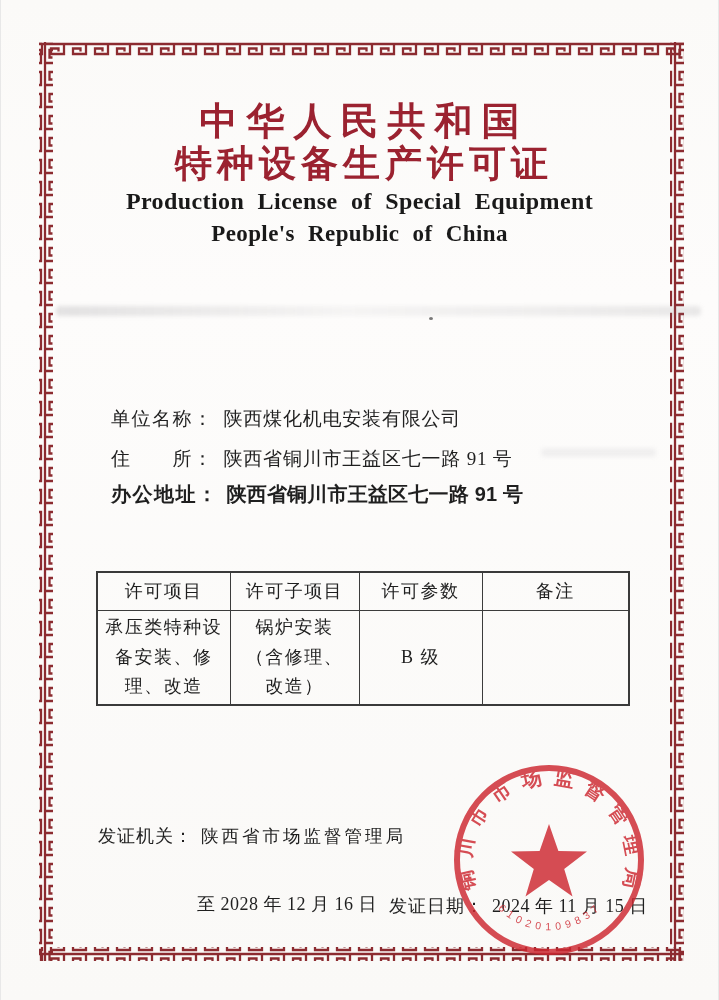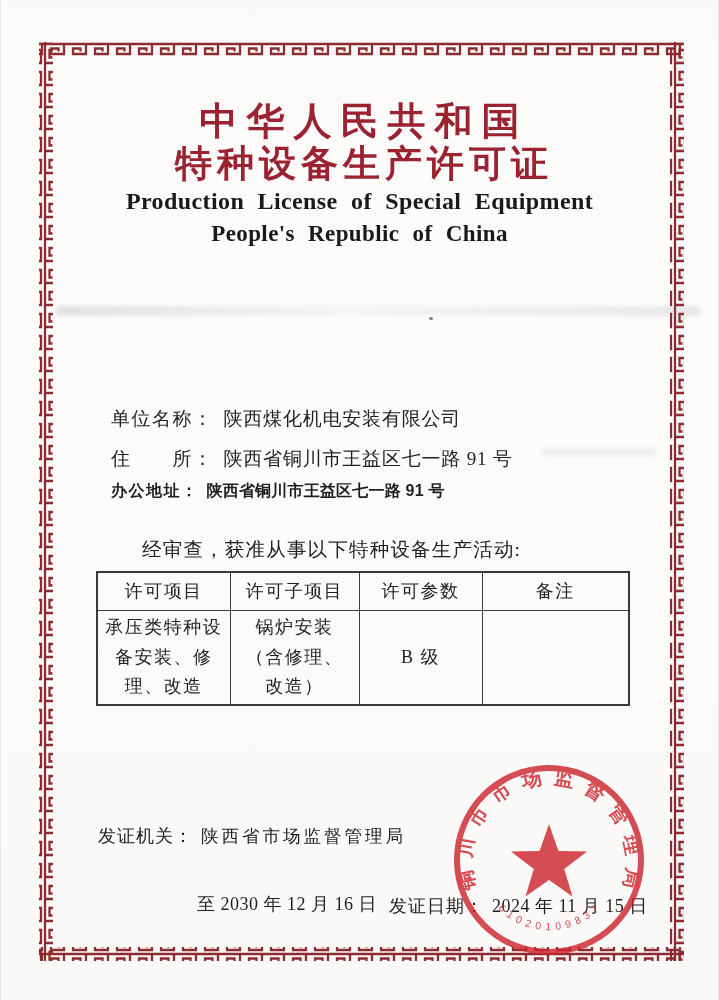--- a/index.html
+++ b/index.html
@@ -19,21 +19,21 @@
   .title-cn2{font-size:37px;letter-spacing:5px;padding-left:9px;text-align:center;}
   .title-en{font-size:24px;font-weight:600;color:#191919;word-spacing:7px;letter-spacing:.4px;}
 
   .line{white-space:nowrap;font-size:19px;}
   .line .lbl{letter-spacing:1.5px;}
   .line .val{margin-left:10px;letter-spacing:.8px;}
 
   .no-line{font-size:20px;letter-spacing:1px;}
   .no-line .val{font-family:"Liberation Serif",serif;margin-left:8px;letter-spacing:1.2px;}
 
-  .office-line{font-family:"Liberation Sans","DejaVu Sans",sans-serif;font-weight:700;font-size:16px;}
+  .office-line{font-family:"Liberation Sans","DejaVu Sans",sans-serif;font-weight:700;font-size:20px;}
   .office-line .val{margin-left:8px;letter-spacing:.2px;}
 
   .intro{font-size:19.5px;letter-spacing:1.2px;}
 
   table.lic{border-collapse:collapse;table-layout:fixed;width:532px;
     border:2px solid #3a3a3a;font-size:18px;}
   table.lic th,table.lic td{
     border:1.5px solid #3c3c3c;text-align:center;vertical-align:middle;
     font-weight:400;letter-spacing:1.5px;line-height:1.65;padding:2px 6px;
   }
@@ -87,21 +87,20 @@
   <div class="abs line" style="top:406px;left:110px;">
     <span class="lbl">单位名称：</span><span class="val">陕西煤化机电安装有限公司</span>
   </div>
   <div class="abs line" style="top:446px;left:110px;text-align:right;">
     <span class="lbl">住　　所：</span><span class="val">陕西省铜川市王益区七一路 91 号</span>
   </div>
   <div class="abs line office-line" style="top:481px;left:110px;">
     <span class="lbl">办公地址：</span><span class="val">陕西省铜川市王益区七一路 91 号</span>
   </div>
 
-  <div class="abs intro" style="top:536px;left:141px;">经审查，获准从事以下特种设备生产活动:</div>
 
   <table class="lic abs" style="top:571px;left:95px;padding-left:48px;">
     <colgroup>
       <col style="width:133px">
         <col style="width:129px">
         <col style="width:123px">
         <col style="width:147px">
     </colgroup>
     <thead>
       <tr>
@@ -119,21 +118,21 @@
         <td></td>
       </tr>
     </tbody>
   </table>
 
   <div class="abs footer-line" style="top:824px;left:97px;">
     <span class="lbl">发证机关：</span><span class="val" style="font-size:17.5px;">陕西省市场监督管理局</span>
   </div>
 
   <div class="abs footer-line" style="top:892px;left:196px;">
-    <span class="val-date" style="margin-left:0;">至 2030 年 12 月 16 日</span>
+    <span class="val-date" style="margin-left:0;">至 2028 年 12 月 16 日</span>
   </div>
   <div class="abs footer-line issue-date" style="top:894px;left:388px;">
     <span class="lbl">发证日期：</span><span class="val-date">2024 年 11 月 15 日</span>
   </div>
 
   <svg class="abs seal" style="left:448px;top:758px;" width="200" height="200" viewBox="0 0 200 200" xmlns:xlink="http://www.w3.org/1999/xlink">
     <g opacity="0.82">
       <circle cx="100" cy="102" r="92" fill="none" stroke="#cd2730" stroke-width="6"></circle>
       <path d="M100,66 L109.4,93.1 L138,93.6 L115.2,110.9 L123.5,138.4 L100,122 L76.5,138.4 L84.8,110.9 L62,93.6 L90.6,93.1 Z" fill="#cd2730"></path>
       <defs>

